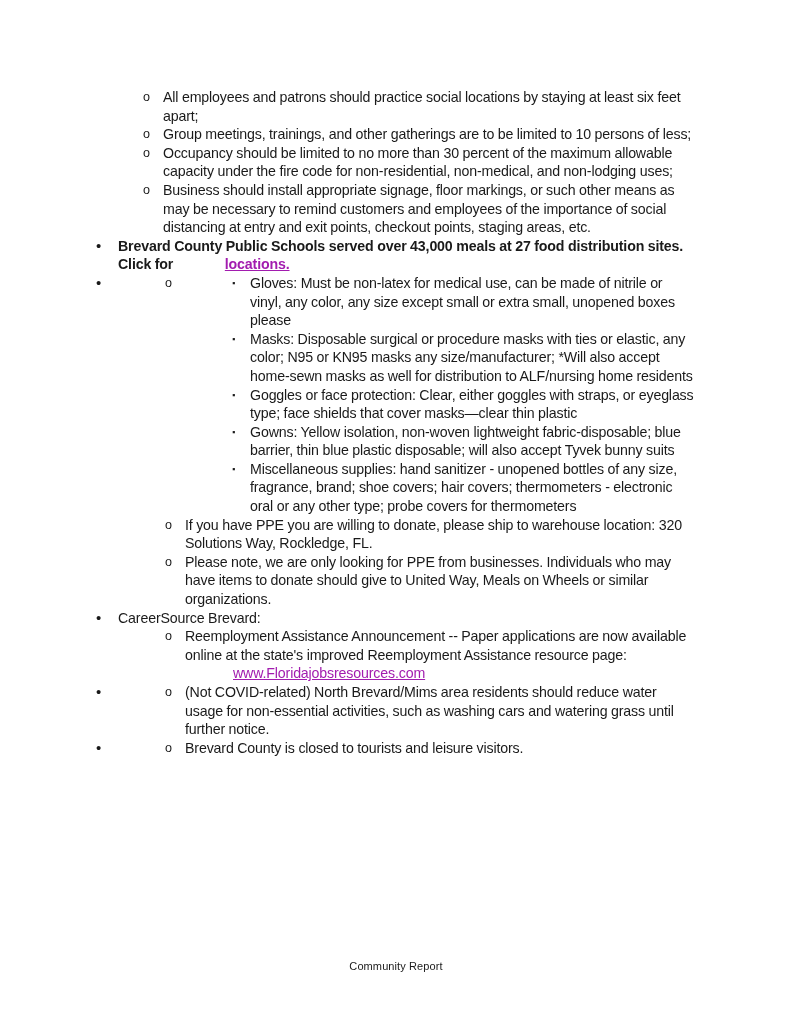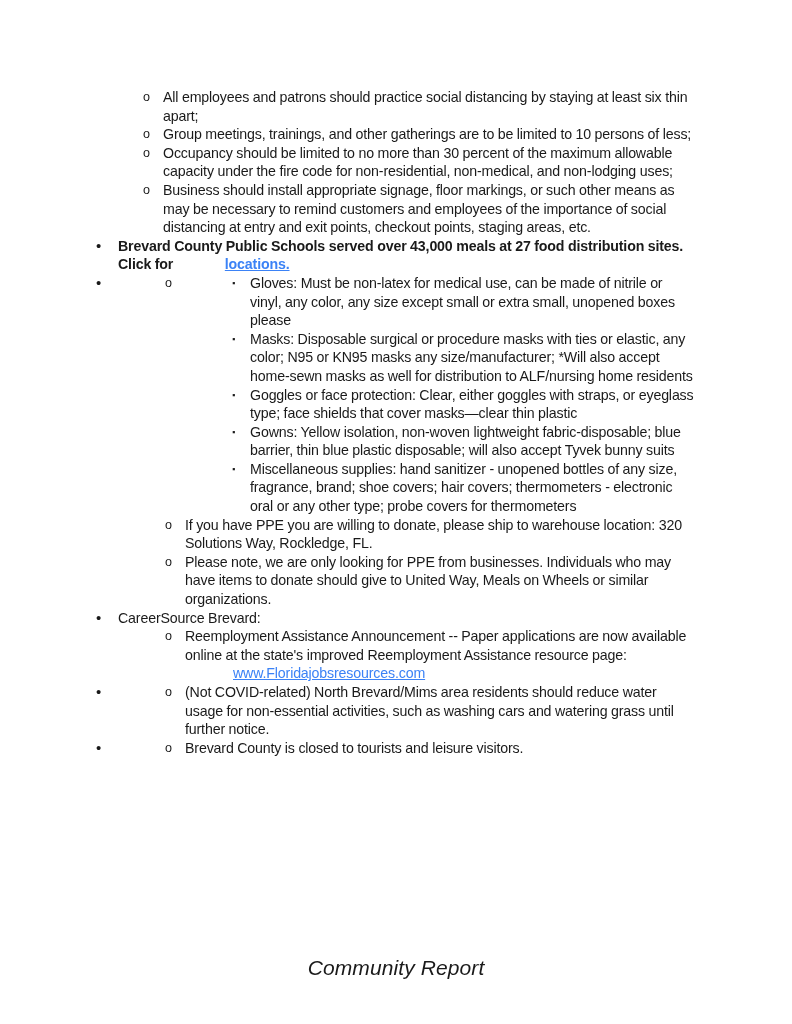--- a/index.html
+++ b/index.html
@@ -99,58 +99,57 @@
   li.item > ul.lvl {
     margin-top: 0;
   }
 
   .bold {
     font-weight: bold;
   }
 
   a.link,
   .link {
-    color: #3b82f6;
+    color: #a21caf;
     text-decoration: underline;
     padding-left: 48px;
   }
   .link.bold {
     font-weight: bold;
   }
 
   
   .footer {
     position: absolute;
     left: 0;
     right: 0;
     top: 956px;
     text-align: center;
   }
   .footer .footer-text {
     font-family: "Liberation Sans", "DejaVu Sans", sans-serif;
-    font-style: italic;
-    font-size: 21px;
+    font-size: 11px;
     color: #1a1a1a;
     letter-spacing: 0.1px;
   }
 </style>
 </head>
 <body>
 
 <div class="page">
 
   <div class="content">
 
     <ul class="lvl l1">
 
       <li class="item" style="padding-left:0;">
         <ul class="lvl l2" style="margin-left:47px;">
           <li class="item">
             <span class="marker">o</span>
-            <span class="txt">All employees and patrons should practice social distancing by staying at least six thin apart;</span>
+            <span class="txt">All employees and patrons should practice social locations by staying at least six feet apart;</span>
           </li>
           <li class="item">
             <span class="marker">o</span>
             <span class="txt">Group meetings, trainings, and other gatherings are to be limited to 10 persons of less;</span>
           </li>
           <li class="item">
             <span class="marker">o</span>
             <span class="txt">Occupancy should be limited to no more than 30 percent of the maximum allowable capacity under the fire code for non-residential, non-medical, and non-lodging uses;</span>
           </li>
           <li class="item">

